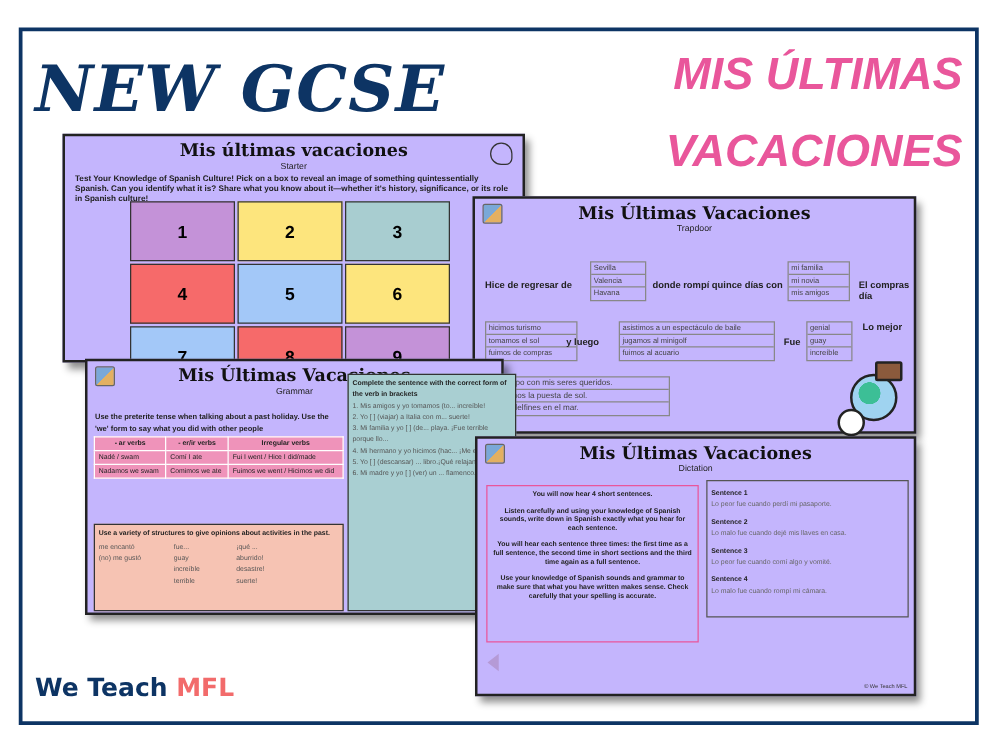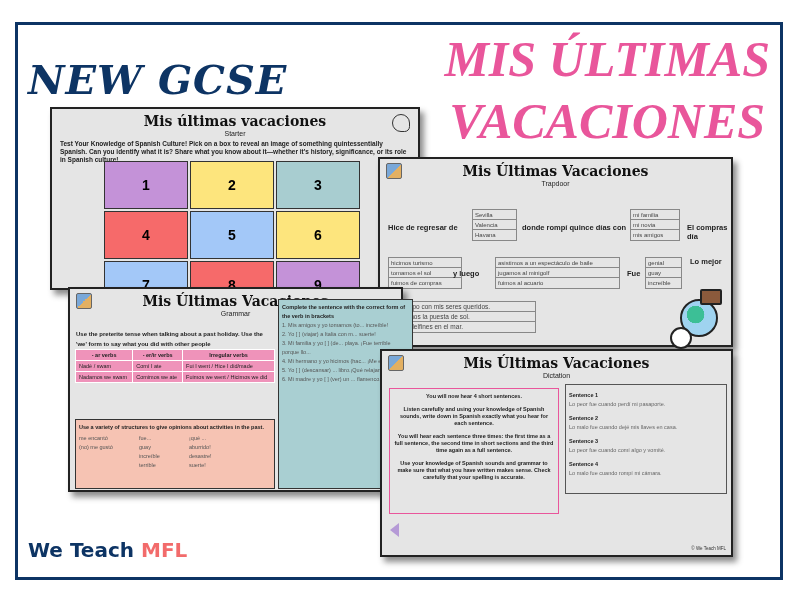--- a/index.html
+++ b/index.html
@@ -1,22 +1,22 @@
 <!DOCTYPE html>
 <html><head>
 <meta charset="utf-8">
 <style>
 *{box-sizing:border-box;margin:0;padding:0}
 body{width:800px;height:600px;background:#fff;position:relative;overflow:hidden;font-family:"Liberation Sans",sans-serif}
 .frame-r{position:absolute;left:15px;top:22px;width:768px;height:558px;border:3px solid #0d3464}
-.new-gcse{position:absolute;left:28px;top:56px;font-family:"DejaVu Serif",serif;font-style:italic;font-weight:bold;font-size:40px;color:#0d3464;letter-spacing:1px}
-.main-title{position:absolute;right:30px;top:28px;text-align:center;font-family:Liberation Serif, serif;font-weight:bold;font-style:italic;font-size:50px;line-height:62px;color:#e9569b}
+.new-gcse{position:absolute;left:28px;top:42px;font-family:"DejaVu Serif",serif;font-style:italic;font-weight:bold;font-size:51px;color:#0d3464;letter-spacing:1px}
+.main-title{position:absolute;right:30px;top:28px;text-align:right;font-family:Liberation Sans, sans-serif;font-weight:bold;font-style:italic;font-size:36px;line-height:62px;color:#e9569b}
 .brand{position:absolute;left:28px;top:538px;font-family:"DejaVu Sans",sans-serif;font-weight:bold;font-size:20px;color:#0d3464}
 .brand .mfl{color:#f26b6b}
-.slide{position:absolute;background:#e5e5e5;border:2px solid #222;box-shadow:4px 5px 6px rgba(0,0,0,.45)}
+.slide{position:absolute;background:#c4b5fd;border:2px solid #222;box-shadow:4px 5px 6px rgba(0,0,0,.45)}
 .slide-title{text-align:center;font-family:"DejaVu Serif",serif;font-weight:bold;font-size:14px;color:#111}
 .slide-sub{text-align:center;font-size:7px;color:#222;margin-top:1px}
 .ico{position:absolute;width:16px;height:16px;border:1px solid #666;border-radius:2px;background:linear-gradient(135deg,#7aa8d8 0 50%,#e3b062 50%)}
 
 #s1{left:50px;top:107px;width:370px;height:183px}
 #s1 .desc{font-size:6.5px;font-weight:bold;color:#222;padding:3px 8px;line-height:8px}
 .grid{position:absolute;left:52px;top:52px;width:256px;display:grid;grid-template-columns:repeat(3,84px);grid-auto-rows:48px;gap:2px}
 .cell{border:1px solid #333;display:flex;align-items:center;justify-content:center;font-weight:bold;font-size:14px}
 .brain{position:absolute;right:8px;top:5px;width:18px;height:18px;border:1.5px solid #333;border-radius:50% 50% 30% 50%}
 

